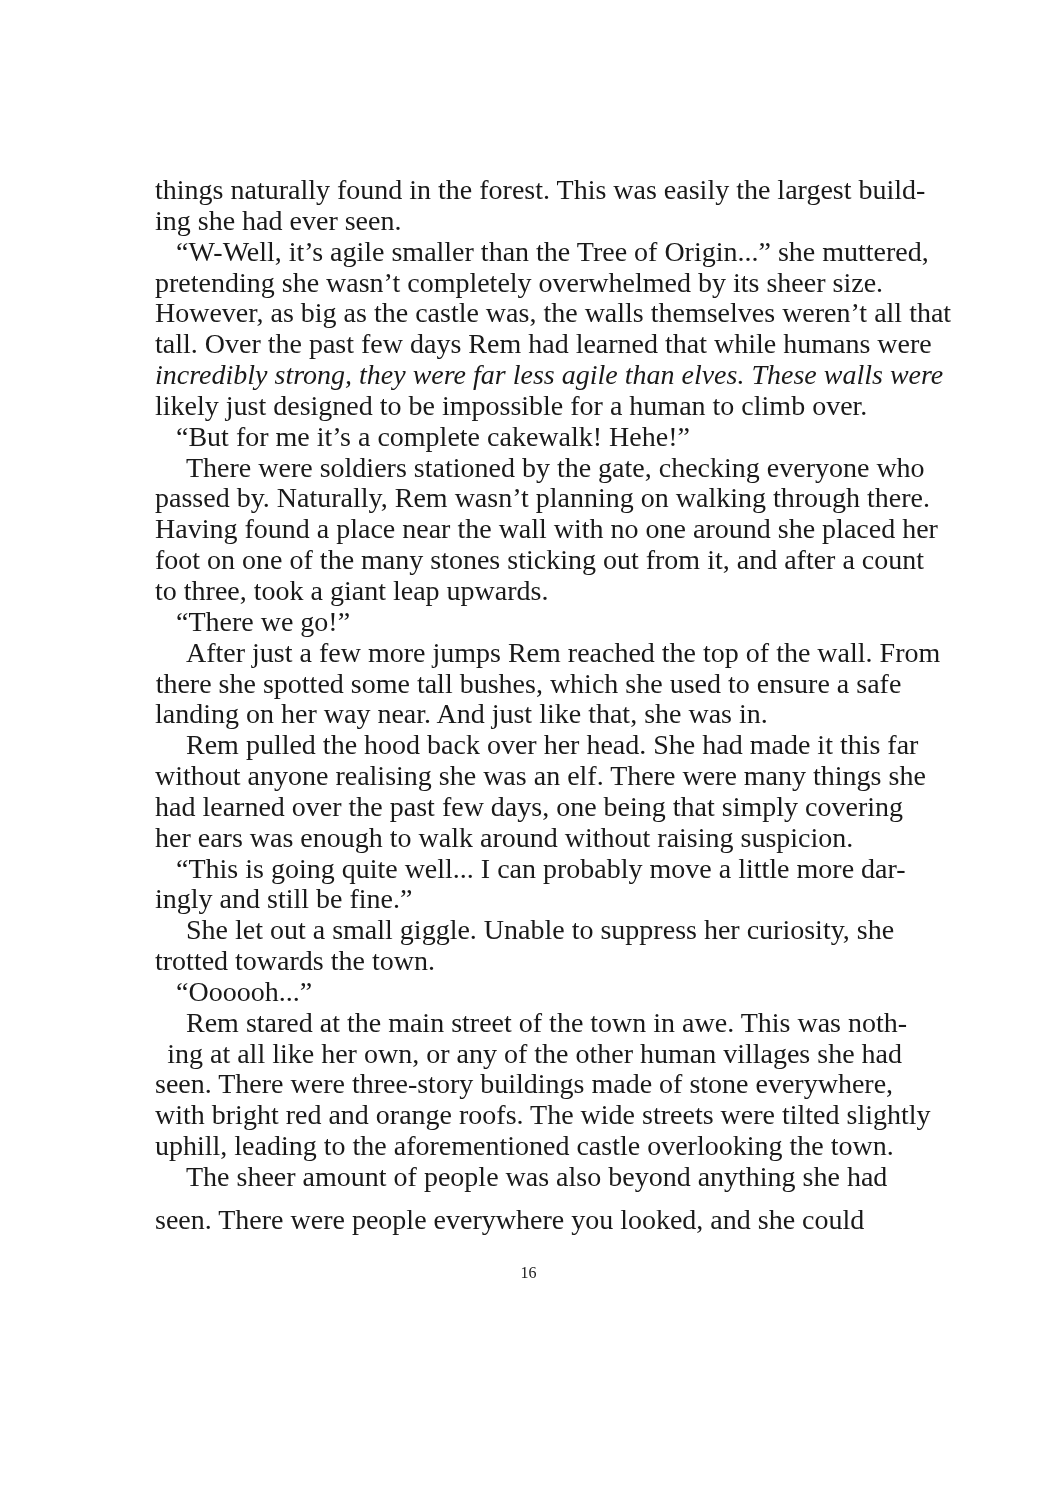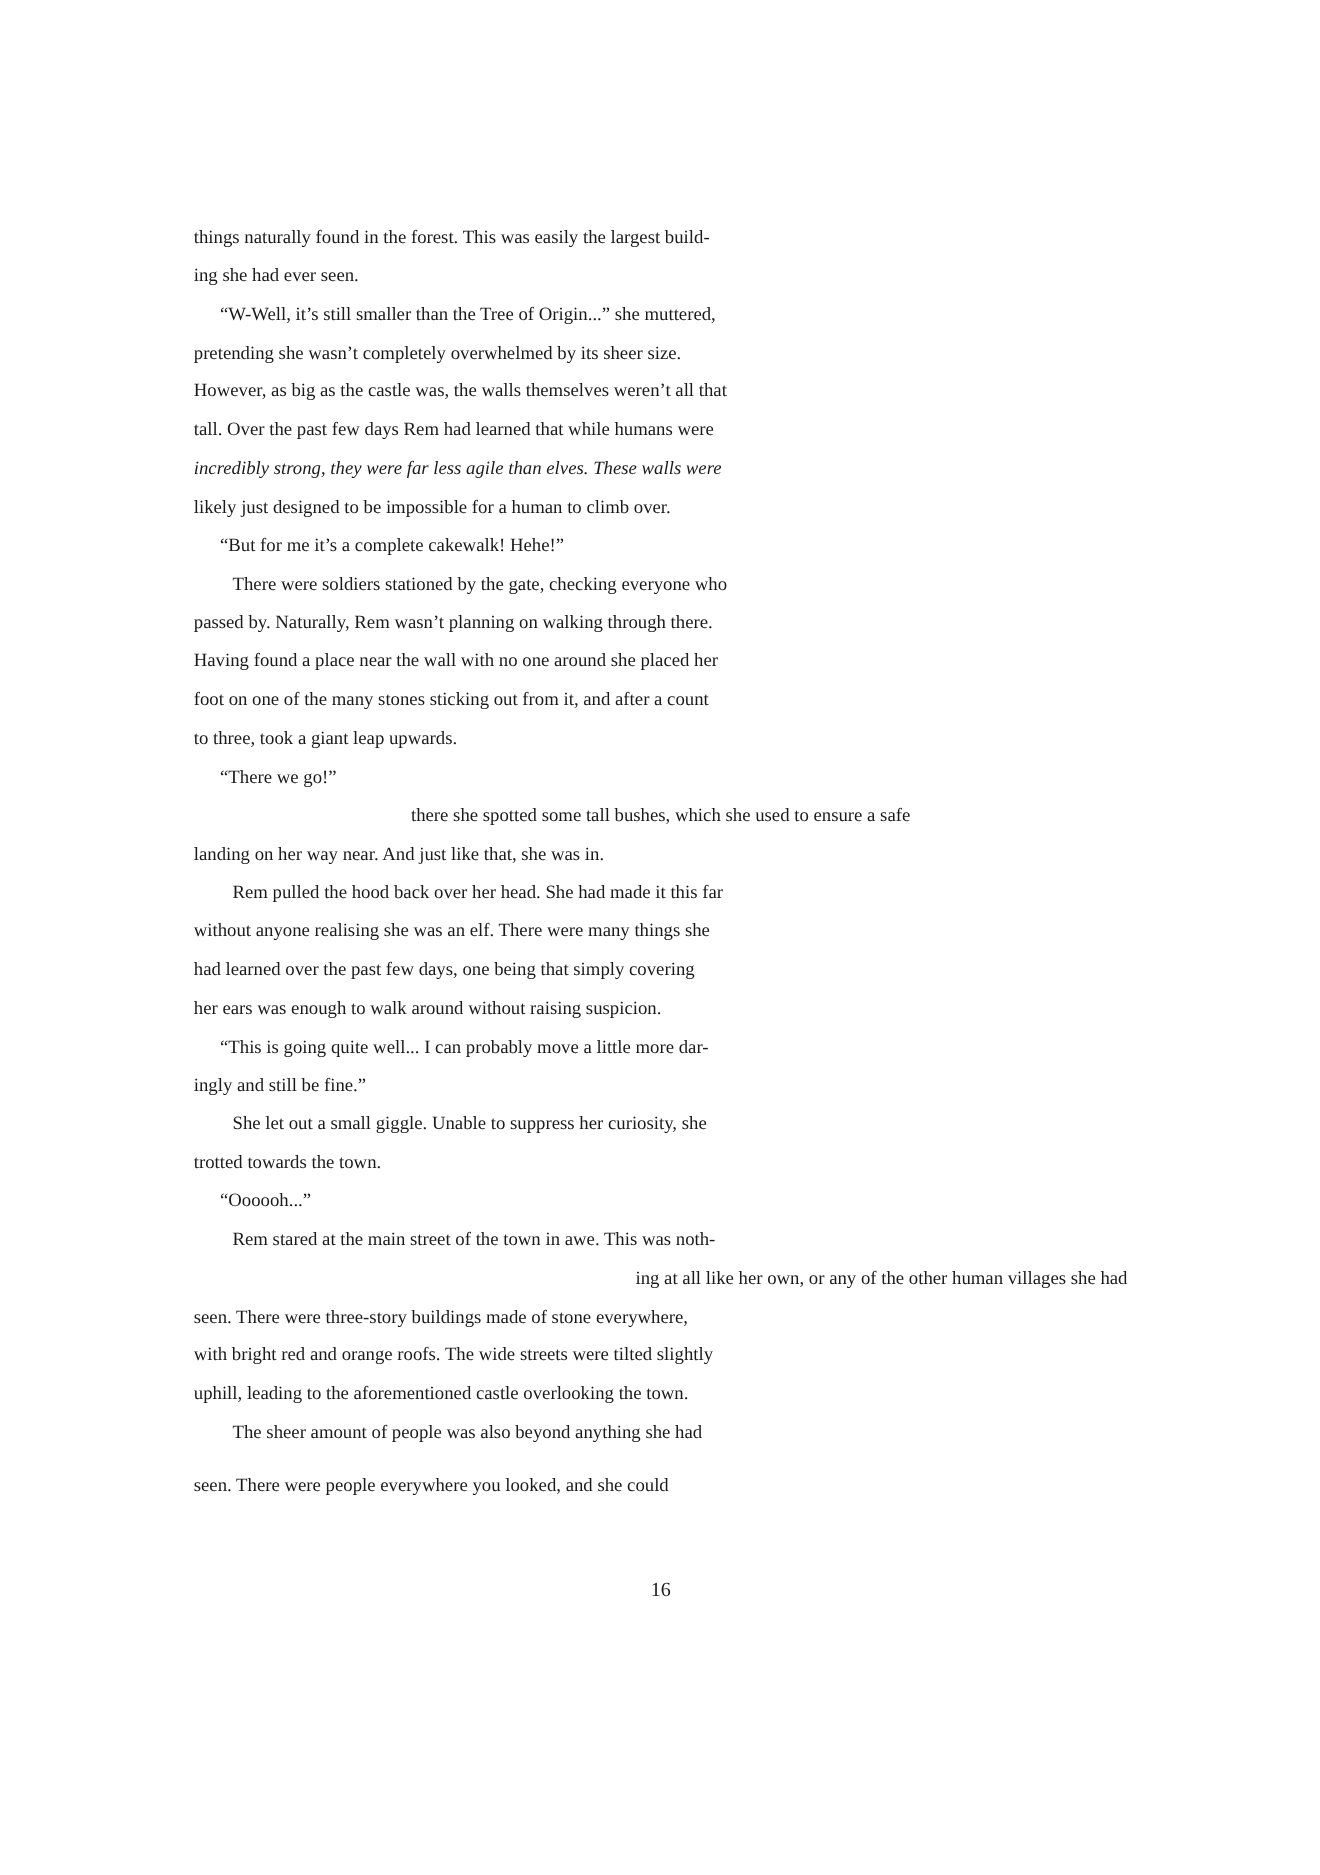--- a/index.html
+++ b/index.html
@@ -15,21 +15,21 @@
     color: #1a1a1a;
     font-family: "Liberation Serif", "DejaVu Serif", serif;
     text-rendering: optimizeLegibility;
     overflow: hidden;
   }
   .text-block {
     position: absolute;
     left: 155px;
     top: 175px;
     width: 747px;
-    font-size: 15px;
+    font-size: 28px;
     line-height: 30.85px;
   }
   .para { margin: 0; }
   .line {
     display: block;
     white-space: nowrap;
   }
   
   .ind  { padding-left: 31px; }
   .indq { padding-left: 21px; }
@@ -48,21 +48,21 @@
 
 <div class="book-page">
   <div class="text-block">
 
     <div class="para">
       <div class="line just" style="word-spacing: 0px;">things naturally found in the forest. This was easily the largest build-</div>
       <div class="line last">ing she had ever seen.</div>
     </div>
 
     <div class="para">
-      <div class="line just indq" style="word-spacing: 0px;">“W-Well, it’s still smaller than the Tree of Origin...” she muttered,</div>
+      <div class="line just indq" style="word-spacing: 0px;">“W-Well, it’s agile smaller than the Tree of Origin...” she muttered,</div>
       <div class="line just" style="word-spacing: 0px;">pretending she wasn’t completely overwhelmed by its sheer size.</div>
       <div class="line just" style="word-spacing: 0px;">However, as big as the castle was, the walls themselves weren’t all that</div>
       <div class="line just" style="word-spacing: 0px;">tall. Over the past few days Rem had learned that while humans were</div>
       <div class="line just" style="word-spacing: 0px; font-style: italic;">incredibly strong, they were far less agile than elves. These walls were</div>
       <div class="line last">likely just designed to be impossible for a human to climb over.</div>
     </div>
 
     <div class="para">
       <div class="line last indq">“But for me it’s a complete cakewalk! Hehe!”</div>
     </div>
@@ -73,20 +73,21 @@
       <div class="line just" style="word-spacing: 0px;">Having found a place near the wall with no one around she placed her</div>
       <div class="line just" style="word-spacing: 0px;">foot on one of the many stones sticking out from it, and after a count</div>
       <div class="line last">to three, took a giant leap upwards.</div>
     </div>
 
     <div class="para">
       <div class="line last indq">“There we go!”</div>
     </div>
 
     <div class="para">
+      <div class="line just ind" style="word-spacing: 0px;">After just a few more jumps Rem reached the top of the wall. From</div>
       <div class="line just" style="word-spacing: 0px; text-align: center;">there she spotted some tall bushes, which she used to ensure a safe</div>
       <div class="line last">landing on her way near. And just like that, she was in.</div>
     </div>
 
     <div class="para">
       <div class="line just ind" style="word-spacing: 0px;">Rem pulled the hood back over her head. She had made it this far</div>
       <div class="line just" style="word-spacing: 0px;">without anyone realising she was an elf. There were many things she</div>
       <div class="line just" style="word-spacing: 0px;">had learned over the past few days, one being that simply covering</div>
       <div class="line last">her ears was enough to walk around without raising suspicion.</div>
     </div>

